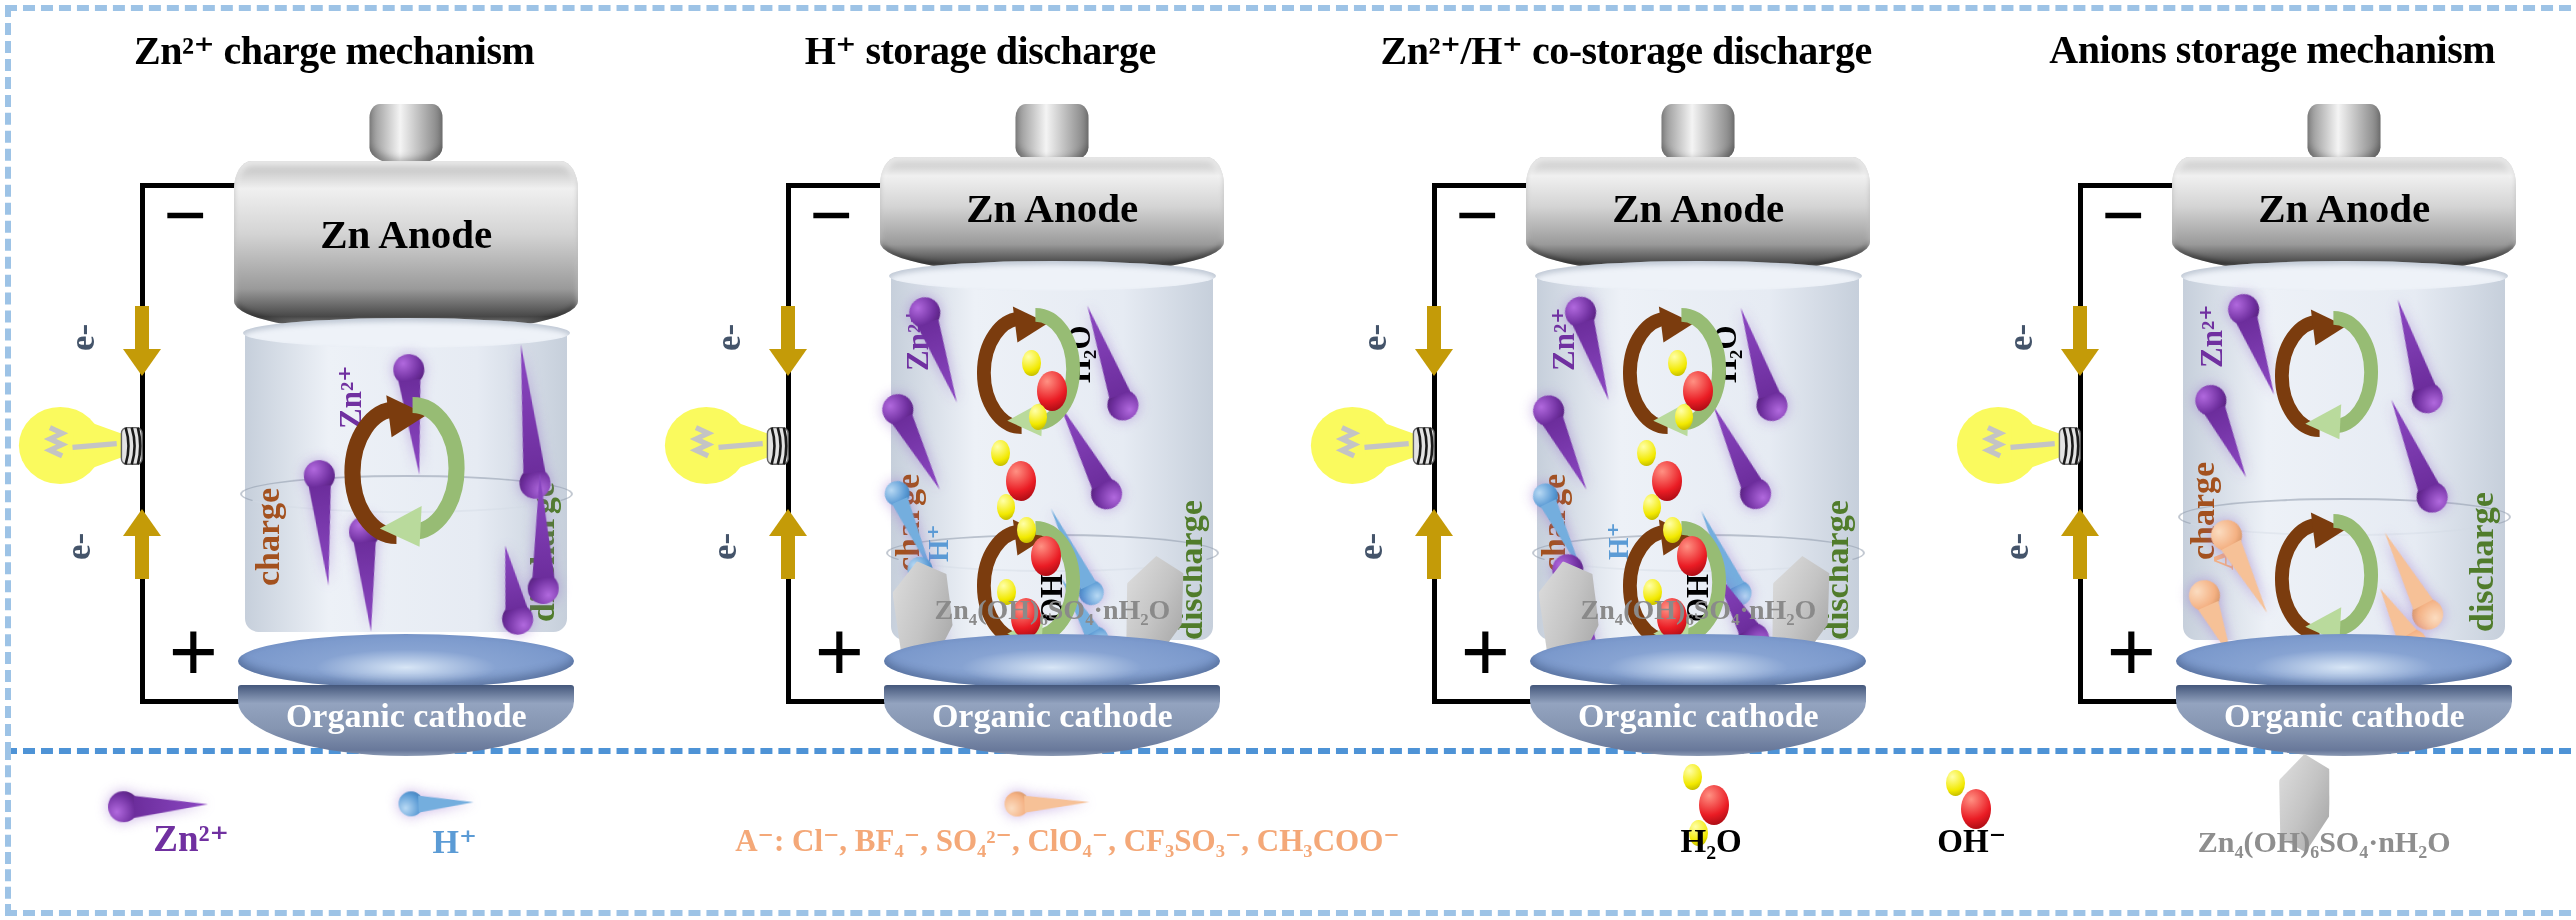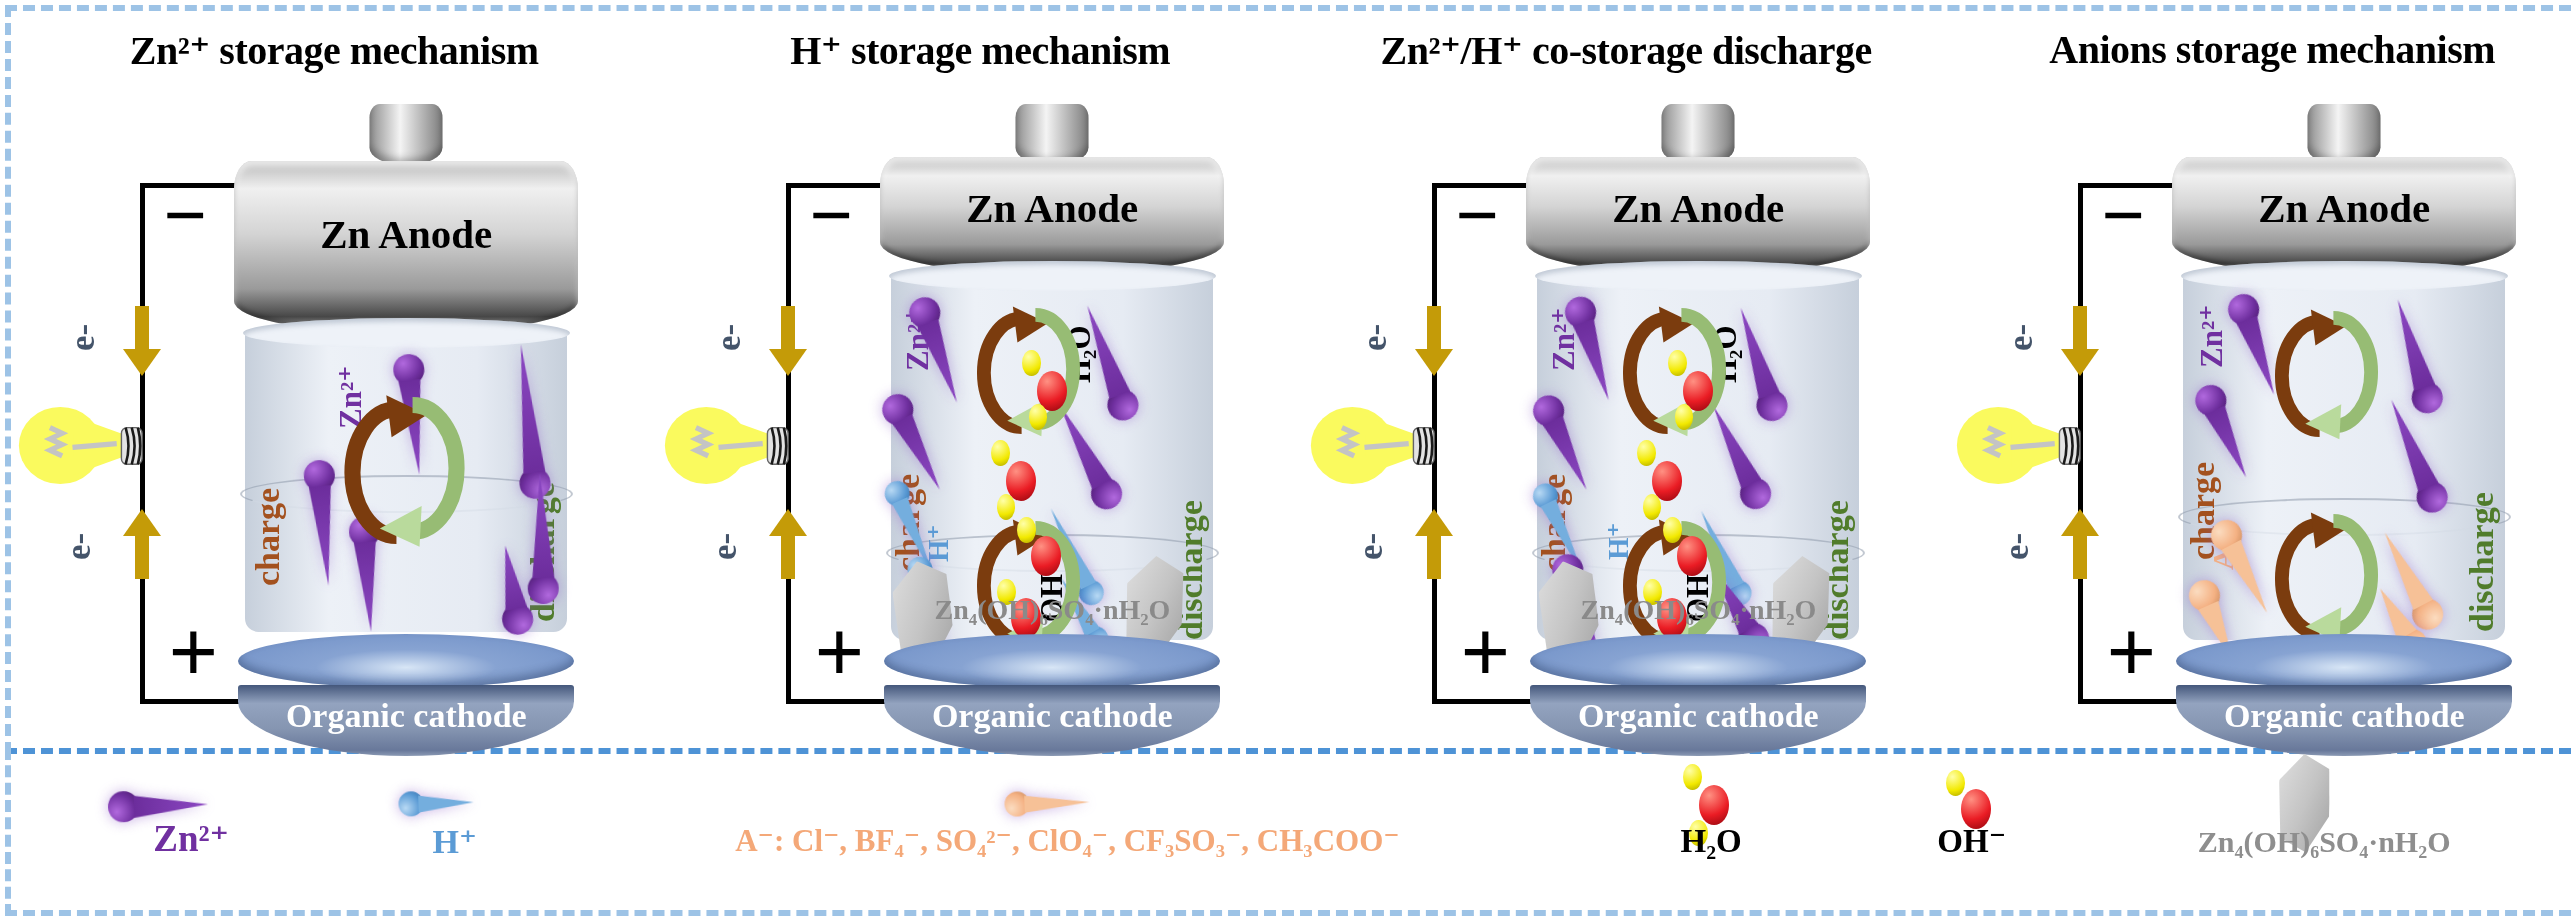--- a/index.html
+++ b/index.html
@@ -123,21 +123,21 @@
   .lg-blk{color:#000;font-size:33px;}
   .lg-gray{color:#8e8e8e;font-size:30px;}
 </style>
 </head>
 <body>
 
 <div class="stage">
   <div class="main-box">
 
     <section class="panel p0">
-      <h2 class="ptitle">Zn²⁺ storage mechanism</h2>
+      <h2 class="ptitle">Zn²⁺ charge mechanism</h2>
       <div class="wire wv"></div>
       <div class="wire wt"></div>
       <div class="wire wb"></div>
       <span class="sign minus">−</span>
       <span class="sign plus">+</span>
       <div class="garr down">
           <i class="shaft"></i>
           <i class="head"></i>
         </div>
       <span class="elab e1">e-</span>
@@ -201,21 +201,21 @@
         <div class="cathode">
           <i class="ctop"></i>
           <div class="cbody">
             <span class="cath-label">Organic cathode</span>
           </div>
         </div>
       </div>
     </section>
 
     <section class="panel p1">
-      <h2 class="ptitle">H⁺ storage mechanism</h2>
+      <h2 class="ptitle">H⁺ storage discharge</h2>
       <div class="wire wv"></div>
       <div class="wire wt"></div>
       <div class="wire wb"></div>
       <span class="sign minus">−</span>
       <span class="sign plus">+</span>
       <div class="garr down">
           <i class="shaft"></i>
           <i class="head"></i>
         </div>
       <span class="elab e1">e-</span>

